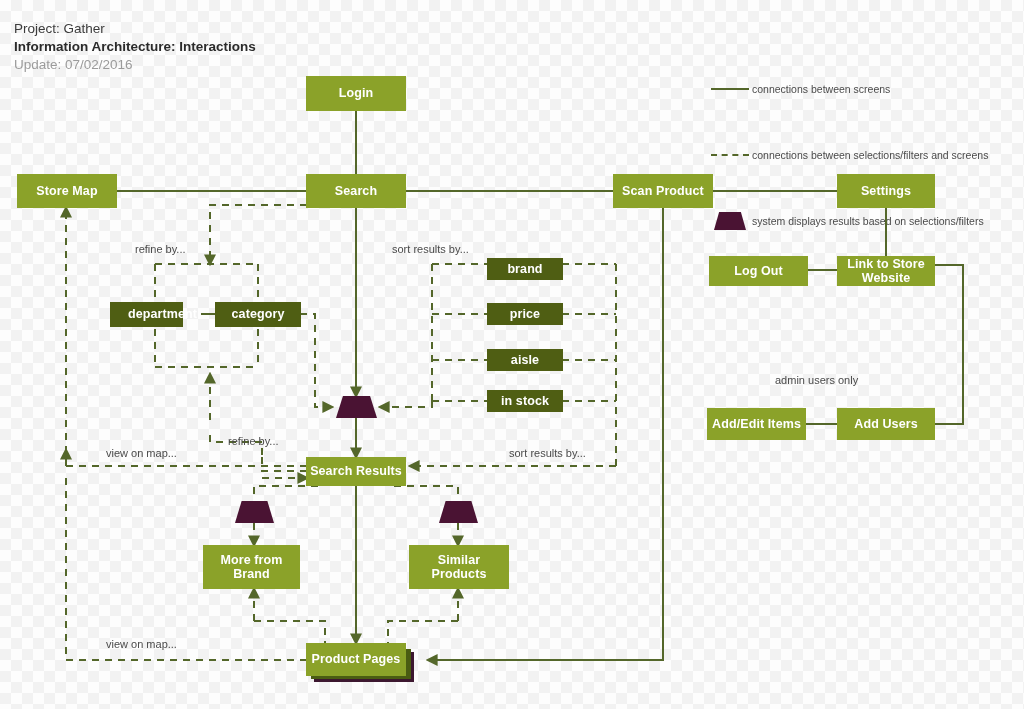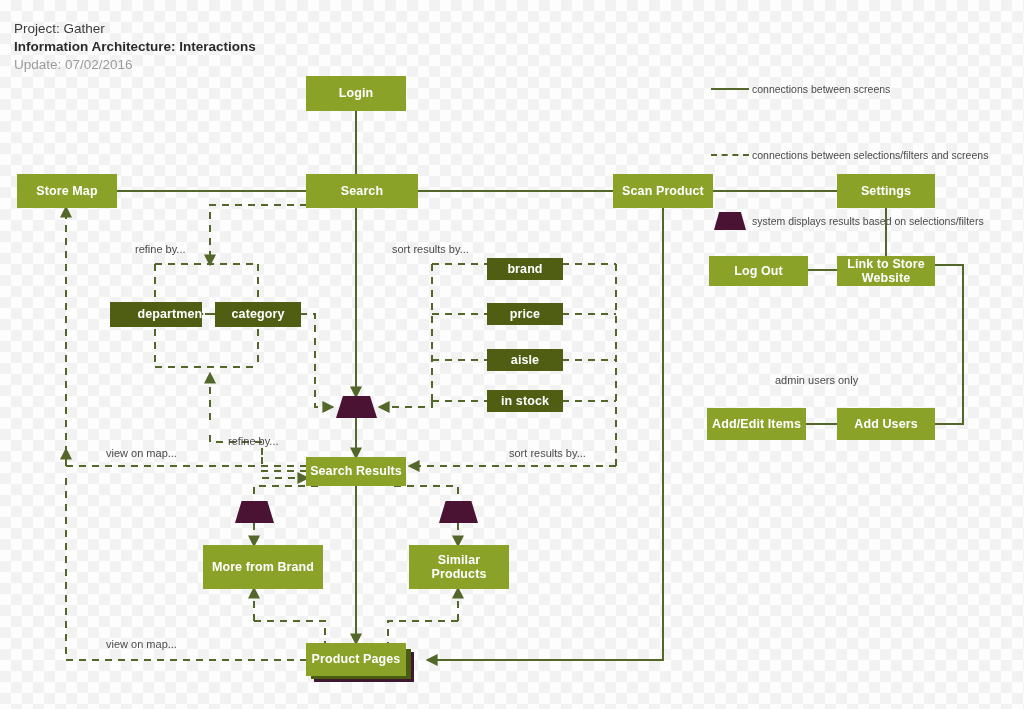--- a/index.html
+++ b/index.html
@@ -181,21 +181,21 @@
   </svg>
 
   <div class="node screen" style="left:17px;top:174px;width:100px;height:34px;">
     <span>Store Map</span>
   </div>
 
   <div class="node screen" style="left:306px;top:76px;width:100px;height:35px;">
     <span>Login</span>
   </div>
 
-  <div class="node screen" style="left:306px;top:174px;width:112px;height:34px;">
+  <div class="node screen" style="left:306px;top:174px;width:100px;height:34px;">
     <span>Search</span>
   </div>
 
   <div class="node screen" style="left:613px;top:174px;width:100px;height:34px;">
     <span>Scan Product</span>
   </div>
 
   <div class="node screen" style="left:837px;top:174px;width:98px;height:34px;justify-content:center;">
     <span>Settings</span>
   </div>
@@ -213,35 +213,35 @@
   </div>
 
   <div class="node screen" style="left:837px;top:408px;width:98px;height:32px;">
     <span>Add Users</span>
   </div>
 
   <div class="node screen" style="left:306px;top:457px;width:100px;height:29px;">
     <span>Search Results</span>
   </div>
 
-  <div class="node screen" style="left:203px;top:545px;width:120px;height:44px;">
+  <div class="node screen" style="left:203px;top:545px;width:97px;height:44px;">
     <span>More from Brand</span>
   </div>
 
   <div class="node screen" style="left:409px;top:545px;width:100px;height:44px;align-items:center;">
     <span>Similar Products</span>
   </div>
 
   <div class="stack-l2" style="left:314px;top:652px;width:100px;height:30px;"></div>
   <div class="stack-l1" style="left:311px;top:649px;width:100px;height:30px;"></div>
   <div class="node screen stacked" style="left:306px;top:643px;width:100px;height:33px;">
     <span>Product Pages</span>
   </div>
 
-  <div class="node filter" style="left:110px;top:302px;width:92px;height:25px;padding-left:32px;">
+  <div class="node filter" style="left:110px;top:302px;width:73px;height:25px;padding-left:32px;">
     <span>department</span>
   </div>
   <div class="node filter" style="left:215px;top:302px;width:86px;height:25px;">
     <span>category</span>
   </div>
   <div class="node filter" style="left:487px;top:258px;width:76px;height:22px;">
     <span>brand</span>
   </div>
   <div class="node filter" style="left:487px;top:303px;width:76px;height:22px;">
     <span>price</span>

